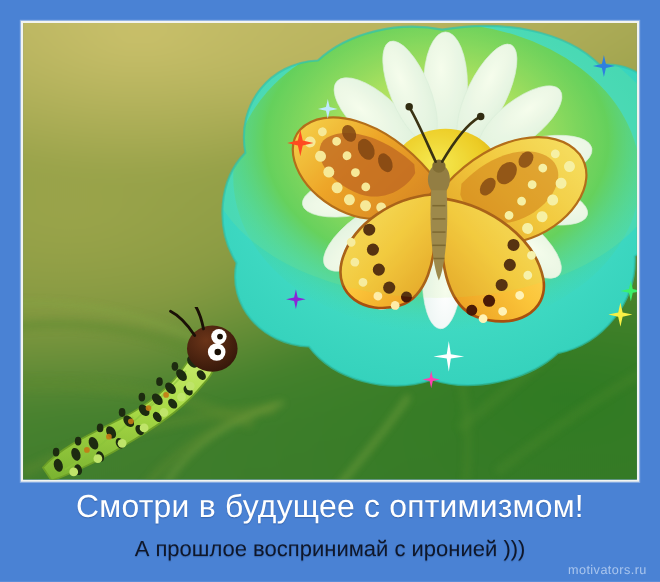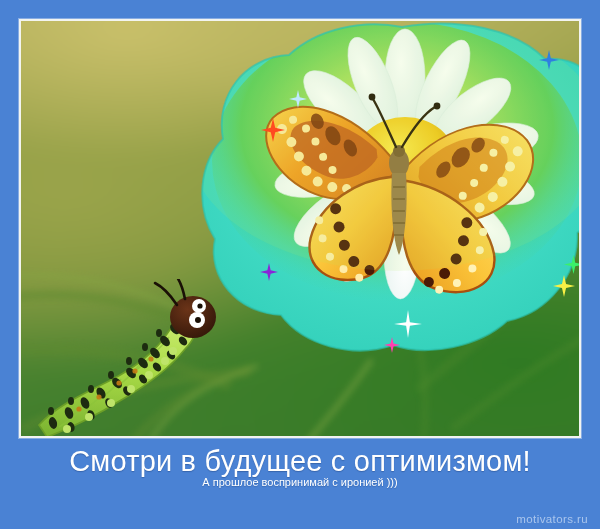--- a/index.html
+++ b/index.html
@@ -76,24 +76,24 @@
     text-align:center;
     color:#ffffff;
     font-size:29px;
     line-height:36px;
     font-weight:400;
     letter-spacing:.2px;
     text-shadow:0 1px 1px rgba(20,50,100,.35);
   }
   #caption-sub {
     position:absolute;
-    left:0; right:0; top:472px;
+    left:0; right:0; top:489px;
     text-align:center;
-    color:#ffffff;
-    font-size:11px;
+    color:#0f172a;
+    font-size:20px;
     line-height:20px;
     font-weight:400;
     text-shadow:0 1px 1px rgba(20,50,100,.3);
   }
   #watermark {
     position:absolute;
     right:12px; bottom:4px;
     color:rgba(226,238,252,.62);
     font-size:11.5px;
     letter-spacing:.4px;

